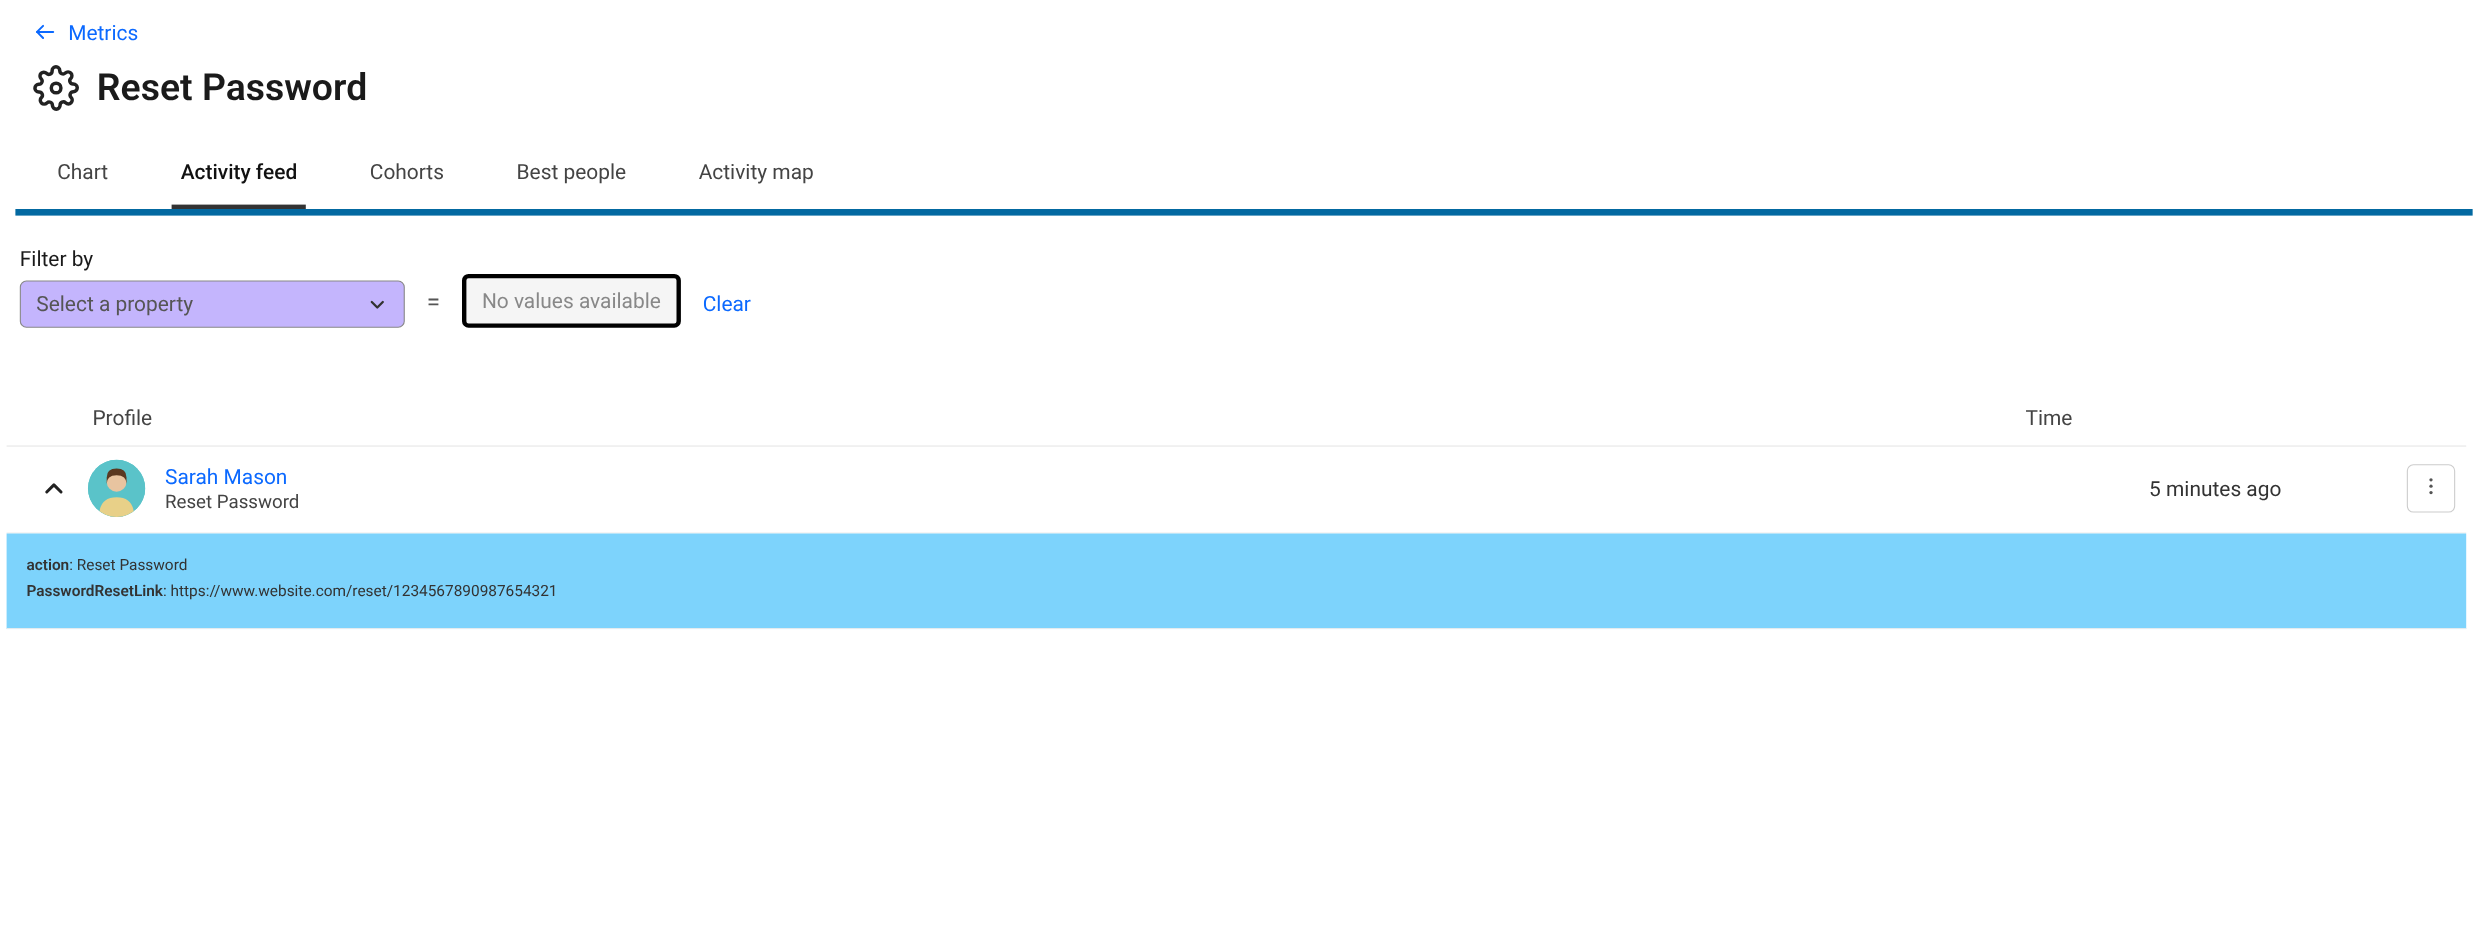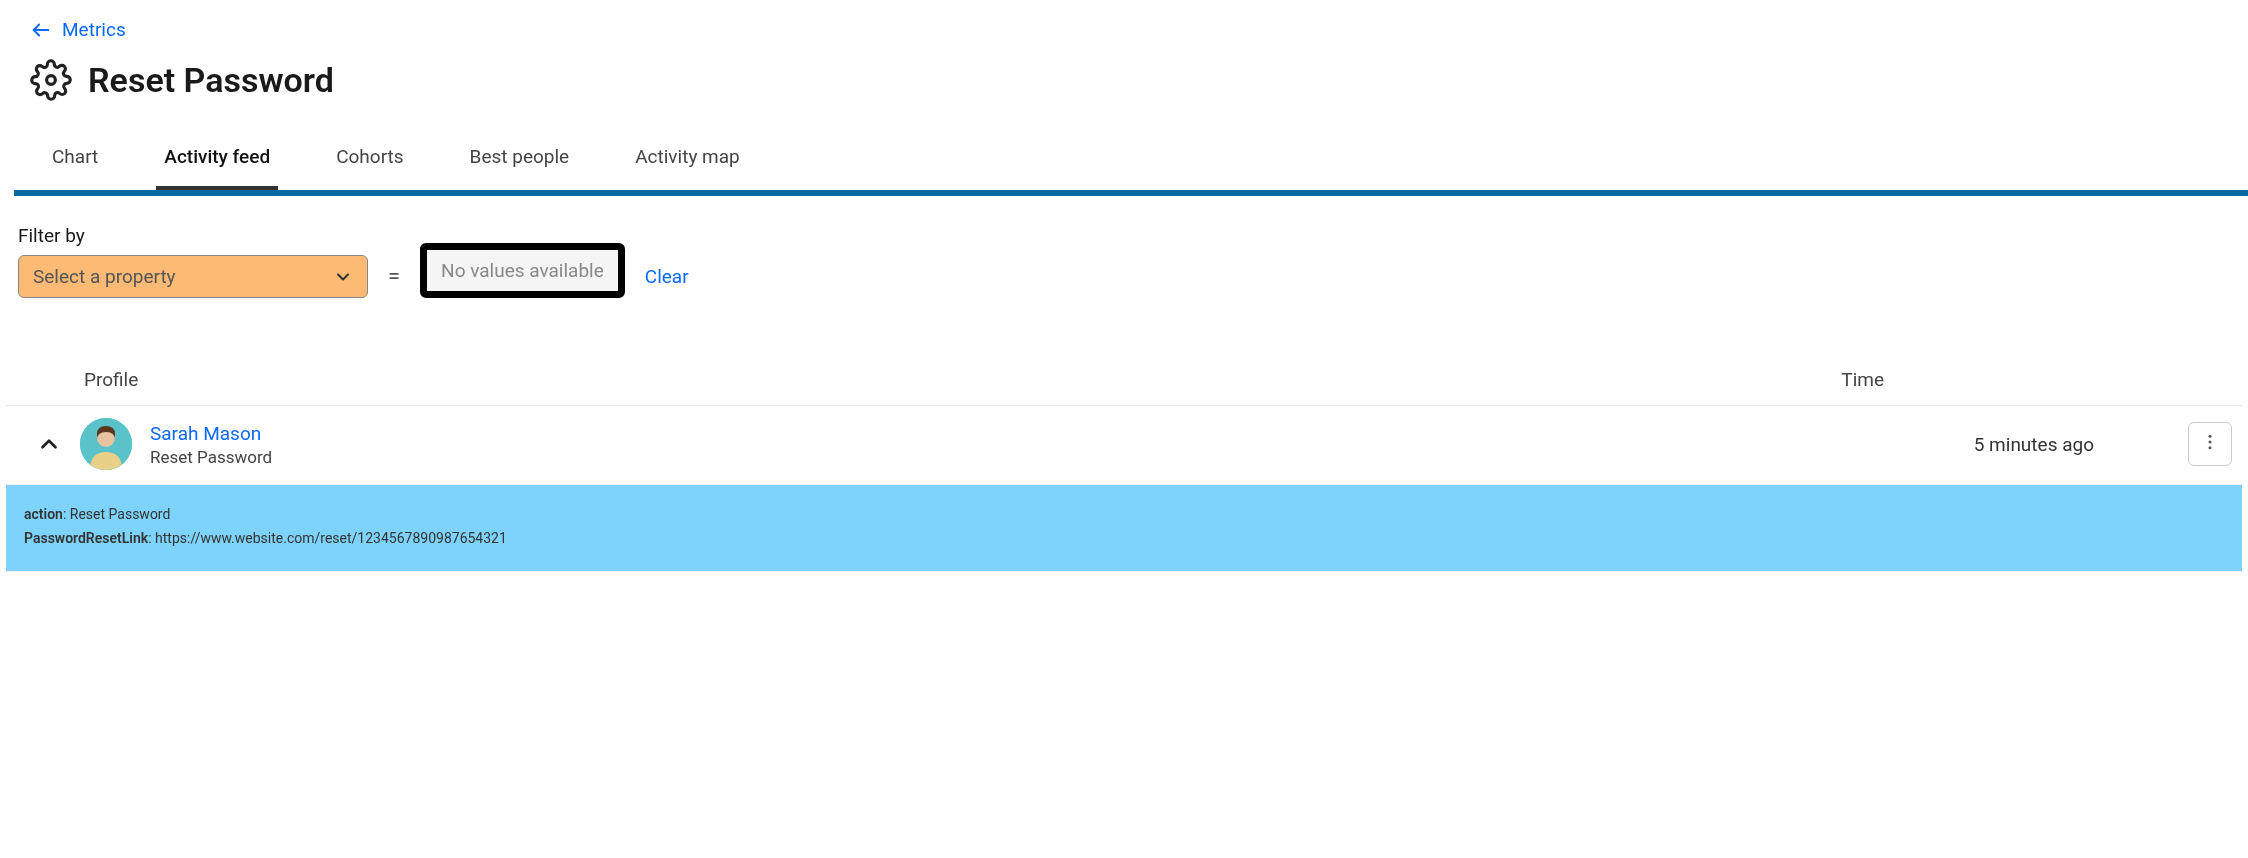--- a/index.html
+++ b/index.html
@@ -20,21 +20,20 @@
       display: flex;
       align-items: center;
       gap: 8px;
       padding: 18px 30px 8px;
     }
     .breadcrumb a {
       color: #0b69ff;
       text-decoration: none;
       font-size: 19px;
       display: flex;
-      align-items: center;
       gap: 10px;
     }
     .breadcrumb-arrow {
       display: inline-flex;
       color: #0b69ff;
     }
     .page-header {
       display: flex;
       align-items: center;
       gap: 16px;
@@ -97,33 +96,33 @@
       cursor: pointer;
     }
     .select-input {
       display: flex;
       align-items: center;
       justify-content: space-between;
       border: 1px solid #888;
       border-radius: 6px;
       padding: 9px 14px;
       font-size: 19px;
-      background: #fdba74;
+      background: #c4b5fd;
       min-width: 350px;
       cursor: pointer;
       color: #555;
     }
     .eq-sign {
       font-size: 22px;
       color: #555;
       padding-bottom: 10px;
       align-self: flex-end;
     }
     .no-values {
-      border: 7px solid #000000;
+      border: 4px solid #000000;
       border-radius: 6px;
       padding: 9px 14px;
       font-size: 19px;
       background: #f5f5f5;
       color: #888;
       align-self: flex-end;
     }
     .clear-link {
       color: #0b69ff;
       text-decoration: none;
@@ -183,21 +182,21 @@
       cursor: pointer;
     }
     .profile-event {
       color: #444;
       font-size: 17px;
       margin-top: 2px;
     }
     .time-text {
       font-size: 19px;
       color: #333;
-      margin-right: 76px;
+      margin-right: 96px;
     }
     .kebab-btn {
       border: 1px solid #ccc;
       border-radius: 6px;
       width: 44px;
       height: 44px;
       display: flex;
       align-items: center;
       justify-content: center;
       cursor: pointer;

